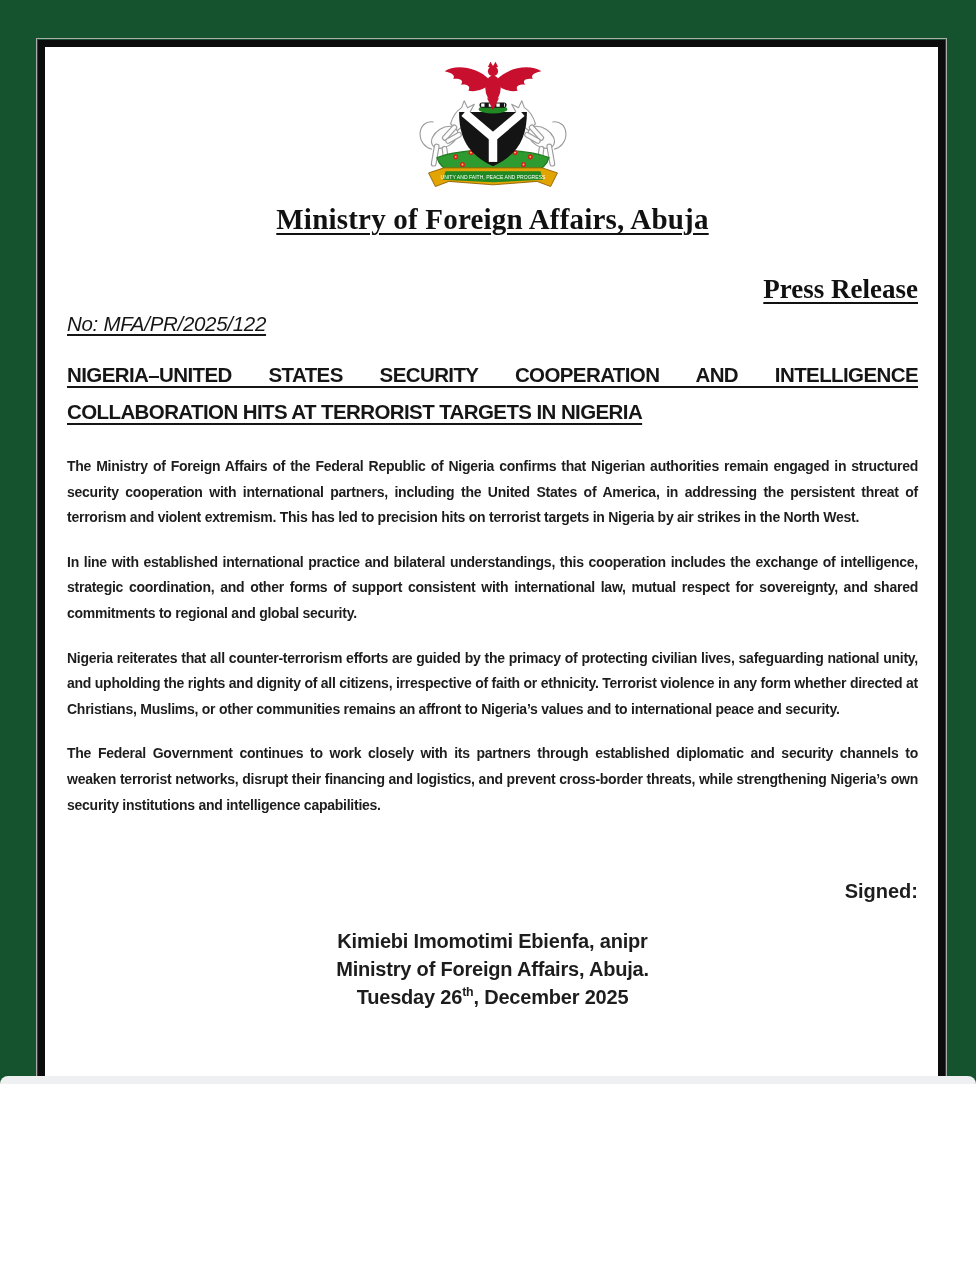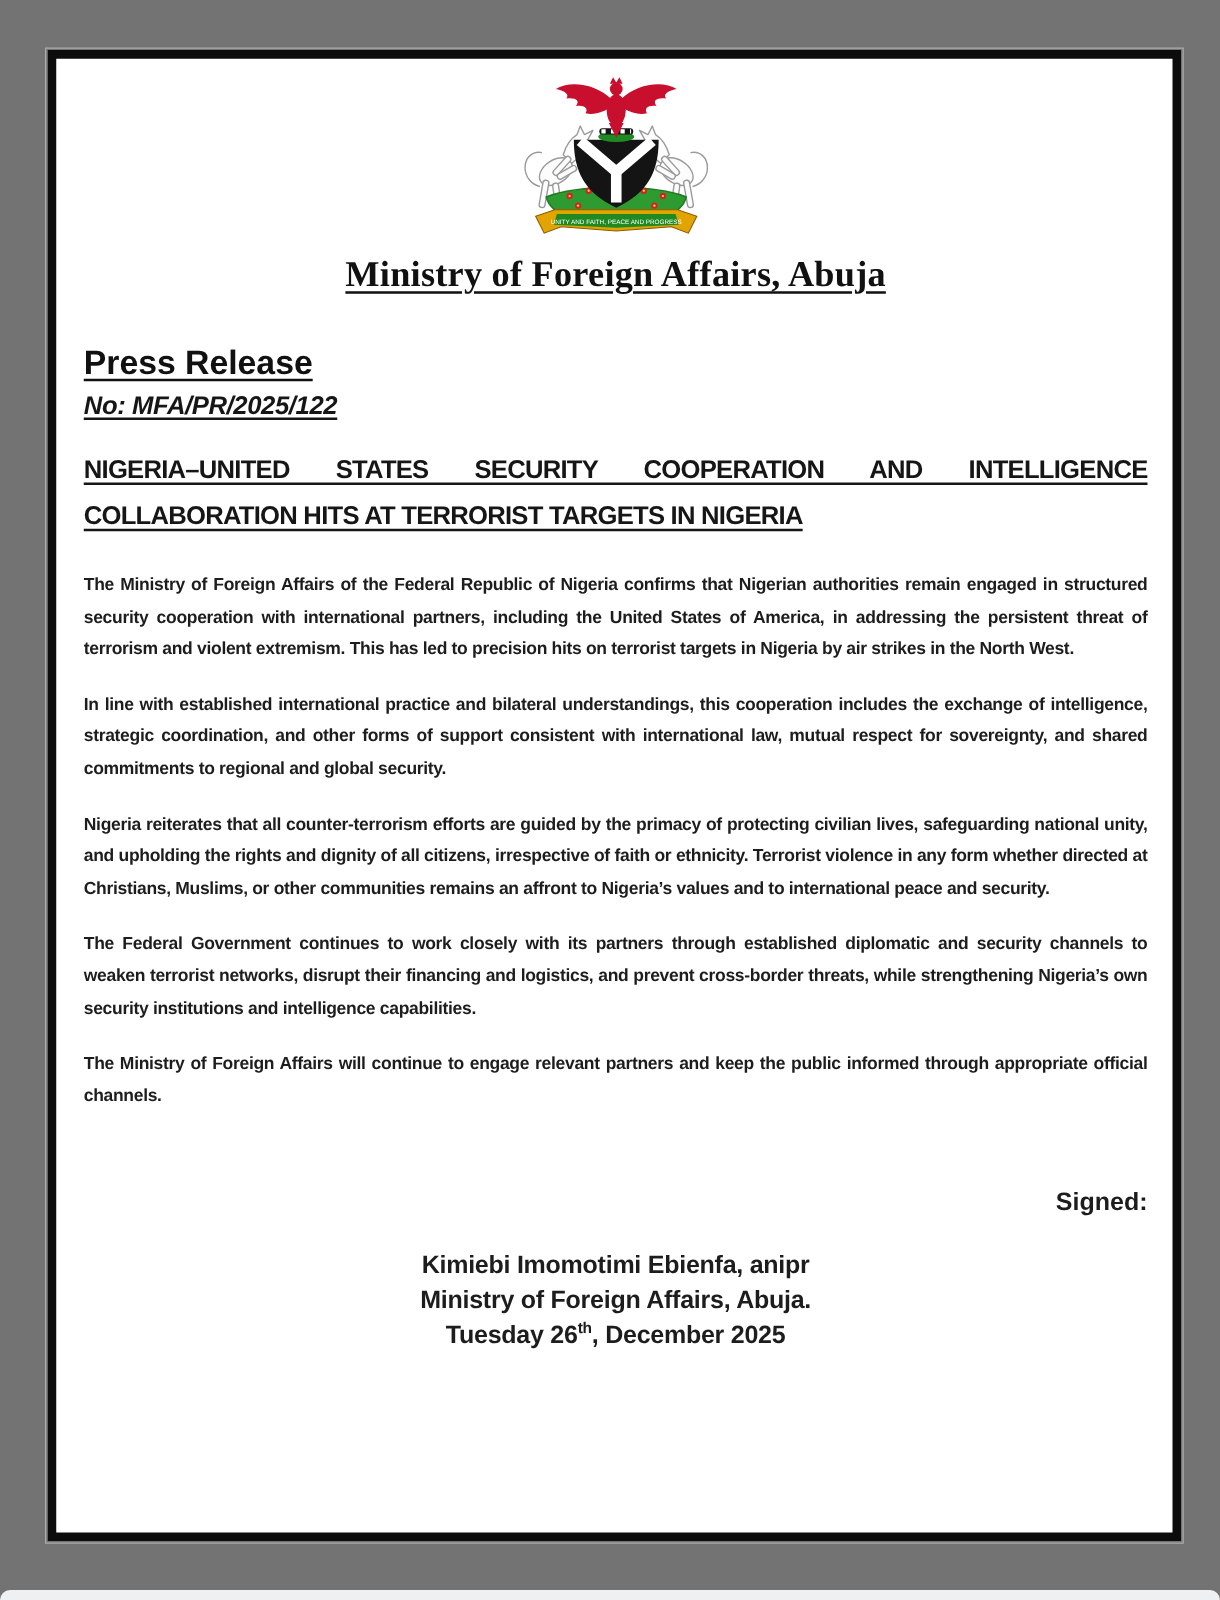--- a/index.html
+++ b/index.html
@@ -1,19 +1,19 @@
 <!DOCTYPE html>
 <html><head>
 <meta charset="utf-8">
 <style>
   html,body{margin:0;padding:0;background:#ffffff;}
   .canvas{
     position:relative;
-    width:976px;height:1280px;
-    background:#737373;
+    width:976px;height:1084px;
+    background:#14532d;
     overflow:hidden;
     font-family:"Liberation Sans",sans-serif;
     color:#1a1a1a;
   }
   .frame{
     position:absolute;
     left:38px;top:40px;
     width:907px;height:1193px;
     box-sizing:border-box;
     border:7px solid #0c0c0c;
@@ -34,33 +34,33 @@
     font-size:29px;
     text-align:center;
     color:#111;
     text-decoration:underline;
     text-decoration-thickness:2px;
     text-underline-offset:4px;
     letter-spacing:0.2px;
   }
   .doc-type{
     margin:38px 0 0;
-    font-family:Liberation Sans, sans-serif;
+    font-family:Liberation Serif, serif;
     font-weight:bold;
     font-size:27px;
-    text-align:left;
+    text-align:right;
     color:#111;
     text-decoration:underline;
     text-decoration-thickness:2px;
     text-underline-offset:4px;
   }
   .refno-row{margin:7px 0 0;}
   .refno{
     display:inline-block;
-    font-weight:bold;
+    font-weight:normal;
     font-style:italic;
     font-size:20.5px;
     letter-spacing:-0.3px;
     text-decoration:underline;
     text-decoration-thickness:2px;
     text-underline-offset:3px;
     color:#161616;
     text-align:center;
   }
   .headline{
@@ -185,21 +185,20 @@
       <span class="refno">No: MFA/PR/2025/122</span>
     </div>
 
     <h3 class="headline">NIGERIA–UNITED STATES SECURITY COOPERATION AND INTELLIGENCE COLLABORATION HITS AT TERRORIST TARGETS IN NIGERIA</h3>
 
     <div class="body-copy">
       <p>The Ministry of Foreign Affairs of the Federal Republic of Nigeria confirms that Nigerian authorities remain engaged in structured security cooperation with international partners, including the United States of America, in addressing the persistent threat of terrorism and violent extremism. This has led to precision hits on terrorist targets in Nigeria by air strikes in the North West.</p>
       <p>In line with established international practice and bilateral understandings, this cooperation includes the exchange of intelligence, strategic coordination, and other forms of support consistent with international law, mutual respect for sovereignty, and shared commitments to regional and global security.</p>
       <p>Nigeria reiterates that all counter-terrorism efforts are guided by the primacy of protecting civilian lives, safeguarding national unity, and upholding the rights and dignity of all citizens, irrespective of faith or ethnicity. Terrorist violence in any form whether directed at Christians, Muslims, or other communities remains an affront to Nigeria’s values and to international peace and security.</p>
       <p>The Federal Government continues to work closely with its partners through established diplomatic and security channels to weaken terrorist networks, disrupt their financing and logistics, and prevent cross-border threats, while strengthening Nigeria’s own security institutions and intelligence capabilities.</p>
-      <p>The Ministry of Foreign Affairs will continue to engage relevant partners and keep the public informed through appropriate official channels.</p>
     </div>
 
     <div class="signed">Signed:</div>
 
     <div class="sig-block">
       <div>Kimiebi Imomotimi Ebienfa, anipr</div>
       <div>Ministry of Foreign Affairs, Abuja.</div>
       <div><span>Tuesday 26</span><sup>th</sup><span>, December 2025</span></div>
     </div>
 

